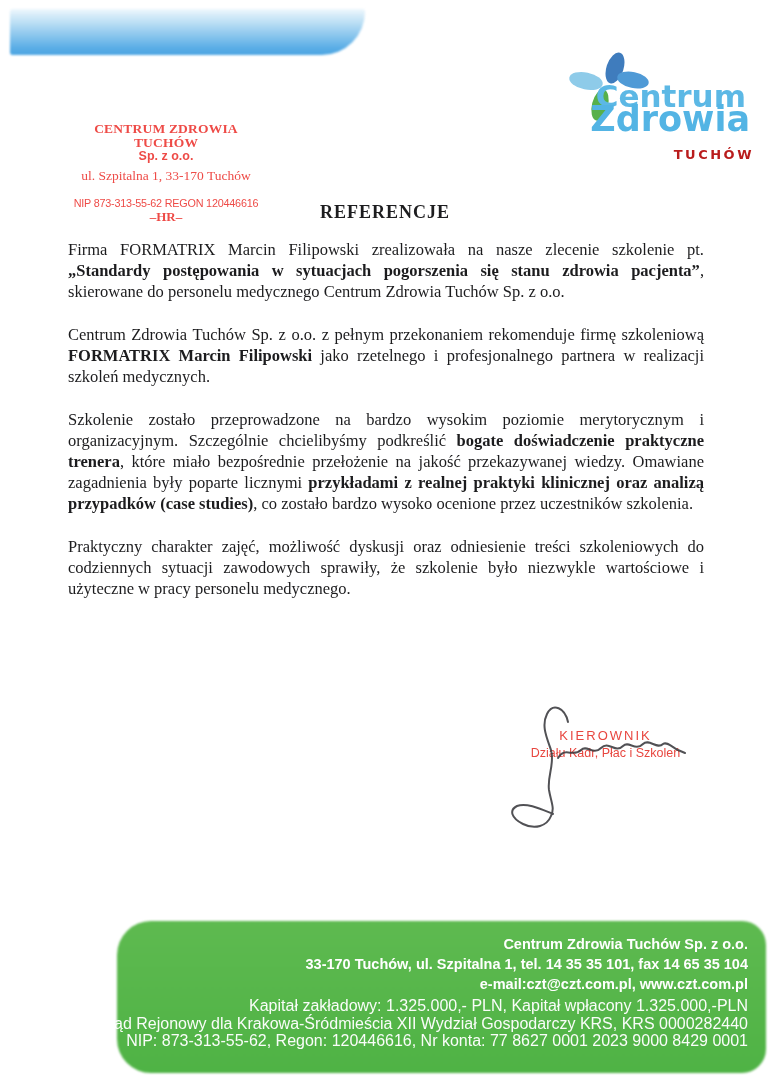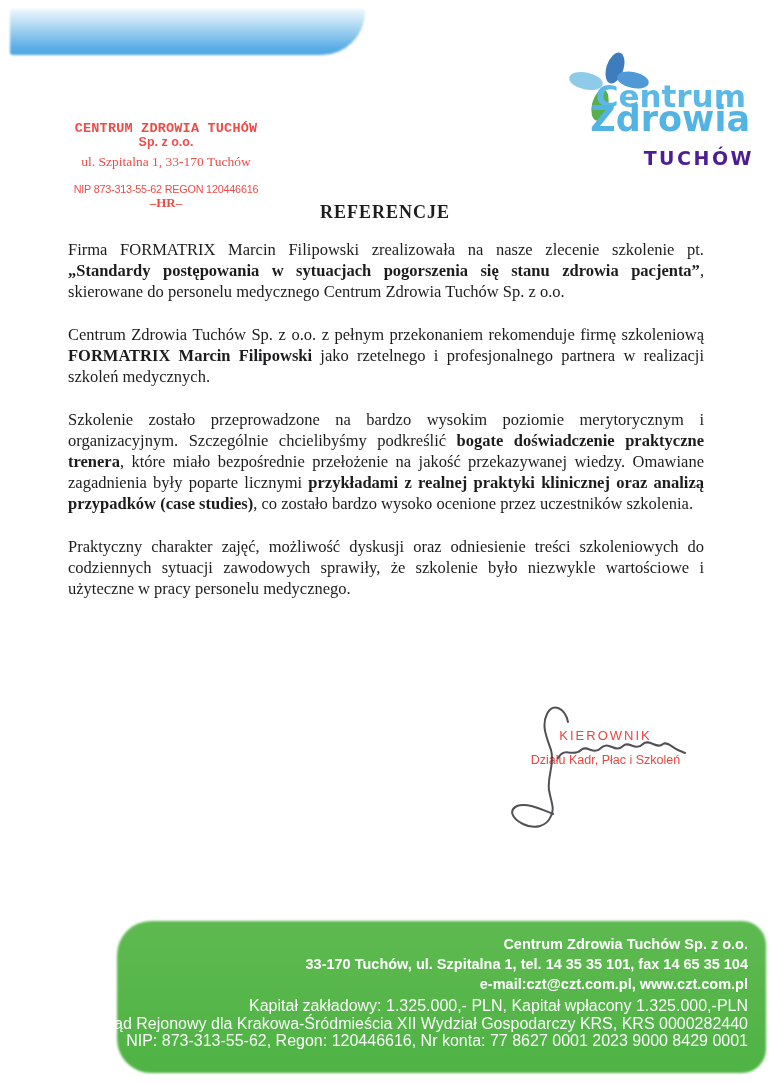--- a/index.html
+++ b/index.html
@@ -14,52 +14,52 @@
     border-radius:3px 3px 46px 3px;
     background:linear-gradient(180deg, rgba(199,228,247,0.30) 0%, #b7ddf4 32%, #5aade6 85%, #4da6e2 100%);
     filter:blur(1px);
   }
 
   
   .stamp {
     position:absolute; left:68px; top:122px; width:196px;
     text-align:center; color:#ee4b47;
   }
-  .stamp-l1 { font-family:Liberation Mono, monospace; font-weight:bold; font-size:13.5px; line-height:14px; letter-spacing:0.2px; }
+  .stamp-l1 { font-family:Liberation Serif, serif; font-weight:bold; font-size:13.5px; line-height:14px; letter-spacing:0.2px; }
   .stamp-l2 { font-family:"Liberation Sans", sans-serif; font-weight:bold; font-size:12.5px; line-height:13.5px; }
   .stamp-l3 { font-family:"Liberation Serif", serif; font-size:13.5px; line-height:14px; margin-top:5px; }
   .stamp-l4 { font-family:"Liberation Sans", sans-serif; font-size:10.8px; line-height:12px; letter-spacing:-0.2px; margin-top:14px; }
   .stamp-l5 { font-family:"Liberation Serif", serif; font-weight:bold; font-size:13px; line-height:13px; margin-top:1px; }
 
   
   .logo-icon { position:absolute; left:552px; top:52px; width:100px; height:76px; }
   .logo-word { position:absolute; font-family:"DejaVu Sans", sans-serif; font-weight:bold; white-space:nowrap; }
   .logo-centrum { right:24px; top:78px;  font-size:31px; color:#5cb8e5; }
   .logo-zdrowia { right:20px; top:99px;  font-size:35px; color:#53b4e4; }
-  .logo-tuchow  { right:16px; top:147px; font-size:19px; letter-spacing:2.5px; color:#4c1d95; }
+  .logo-tuchow  { right:16px; top:147px; font-size:13px; letter-spacing:2.5px; color:#b91c1c; }
 
   
   .doc-title {
     position:absolute; left:0; top:202px; width:770px; text-align:center;
     font-weight:bold; font-size:18px; letter-spacing:1px; color:#1d1d1f;
   }
   .doc-body {
     position:absolute; left:68px; top:239px; width:636px;
     font-size:16.5px; line-height:21px; text-align:justify;
   }
   .doc-body p.para { margin:0 0 22px 0; }
   .doc-body strong { font-weight:bold; }
 
   
   .sig-block {
     position:absolute; left:488px; top:729px; width:235px;
     text-align:center; font-family:"Liberation Sans", sans-serif; color:#e8463f; z-index:2;
   }
   .sig-l1 { font-size:13px; line-height:14px; letter-spacing:2px; }
-  .sig-l2 { font-size:12.5px; line-height:13.5px; margin-top:11px; }
+  .sig-l2 { font-size:12.5px; line-height:13.5px; margin-top:4px; }
   .sig-l3 { font-size:14px; line-height:15px; font-weight:bold; margin-top:10px; letter-spacing:0.2px; }
   .sig-ink { position:absolute; left:495px; top:698px; width:200px; height:140px; z-index:3; }
 
   
   .footer-bg {
     position:absolute; left:117px; top:921px; width:649px; height:152px;
     border-radius:34px 24px 24px 34px;
     background:linear-gradient(180deg, #5eba50 0%, #56b64a 55%, #4fb345 100%);
     filter:blur(1.1px);
   }

